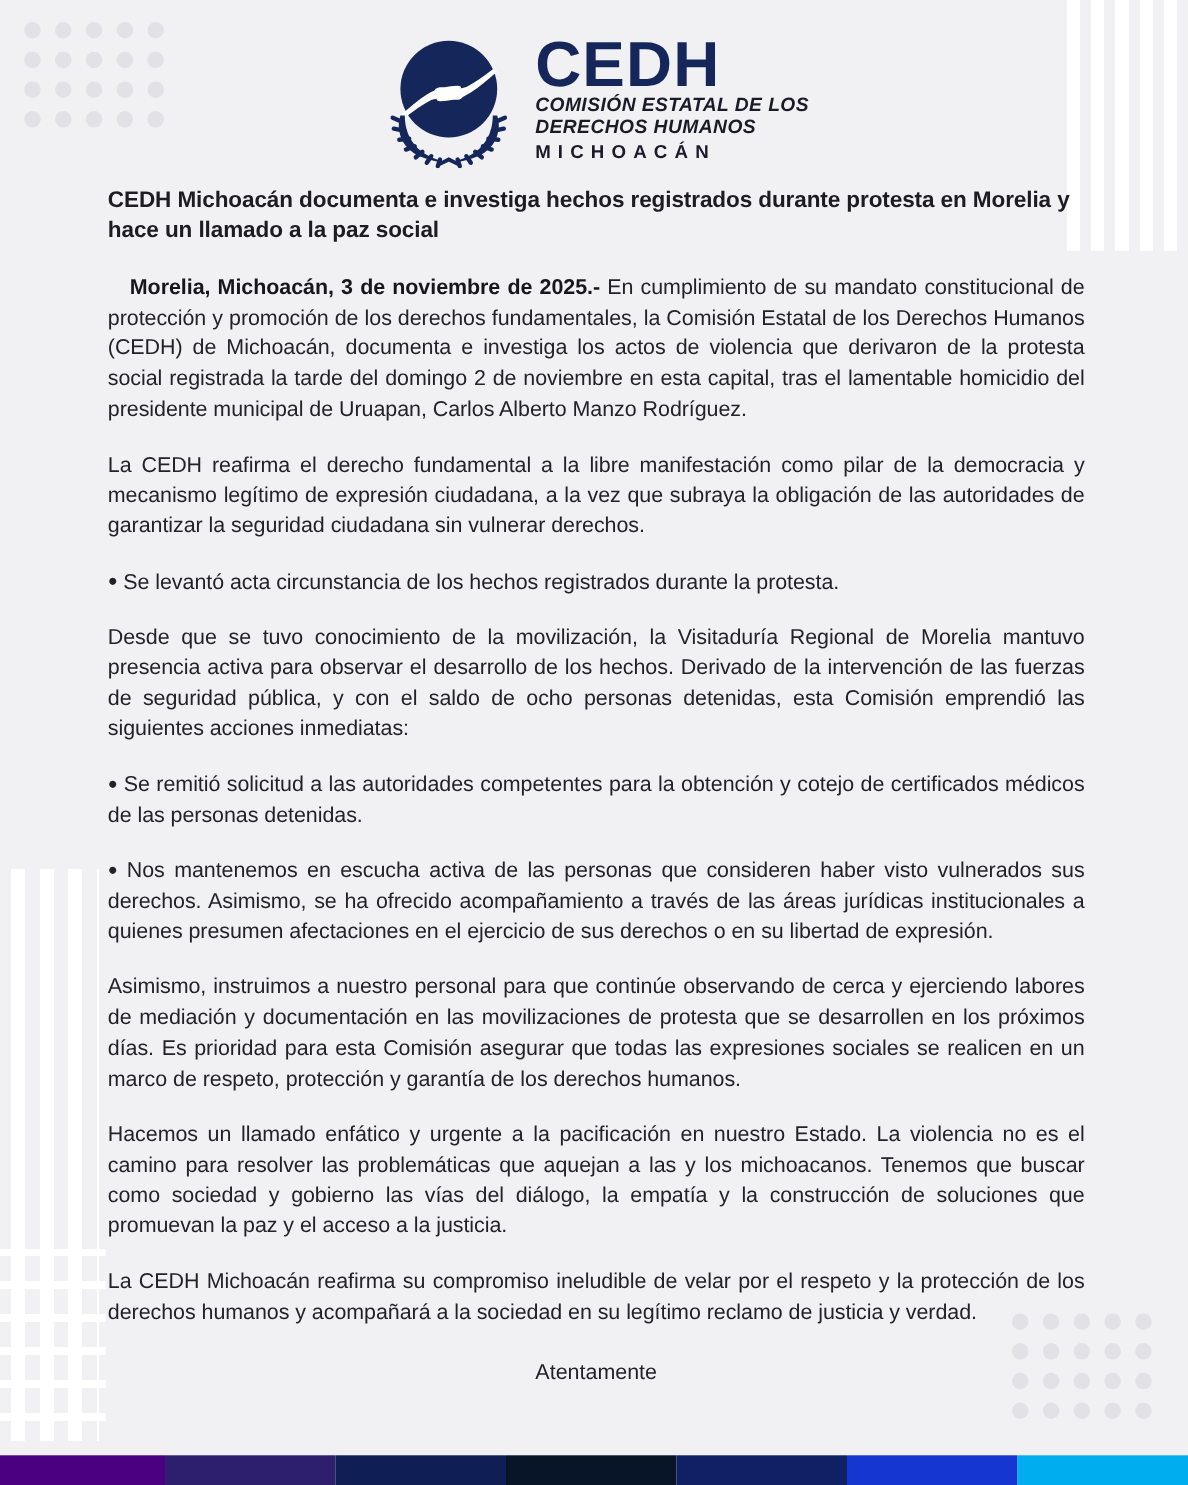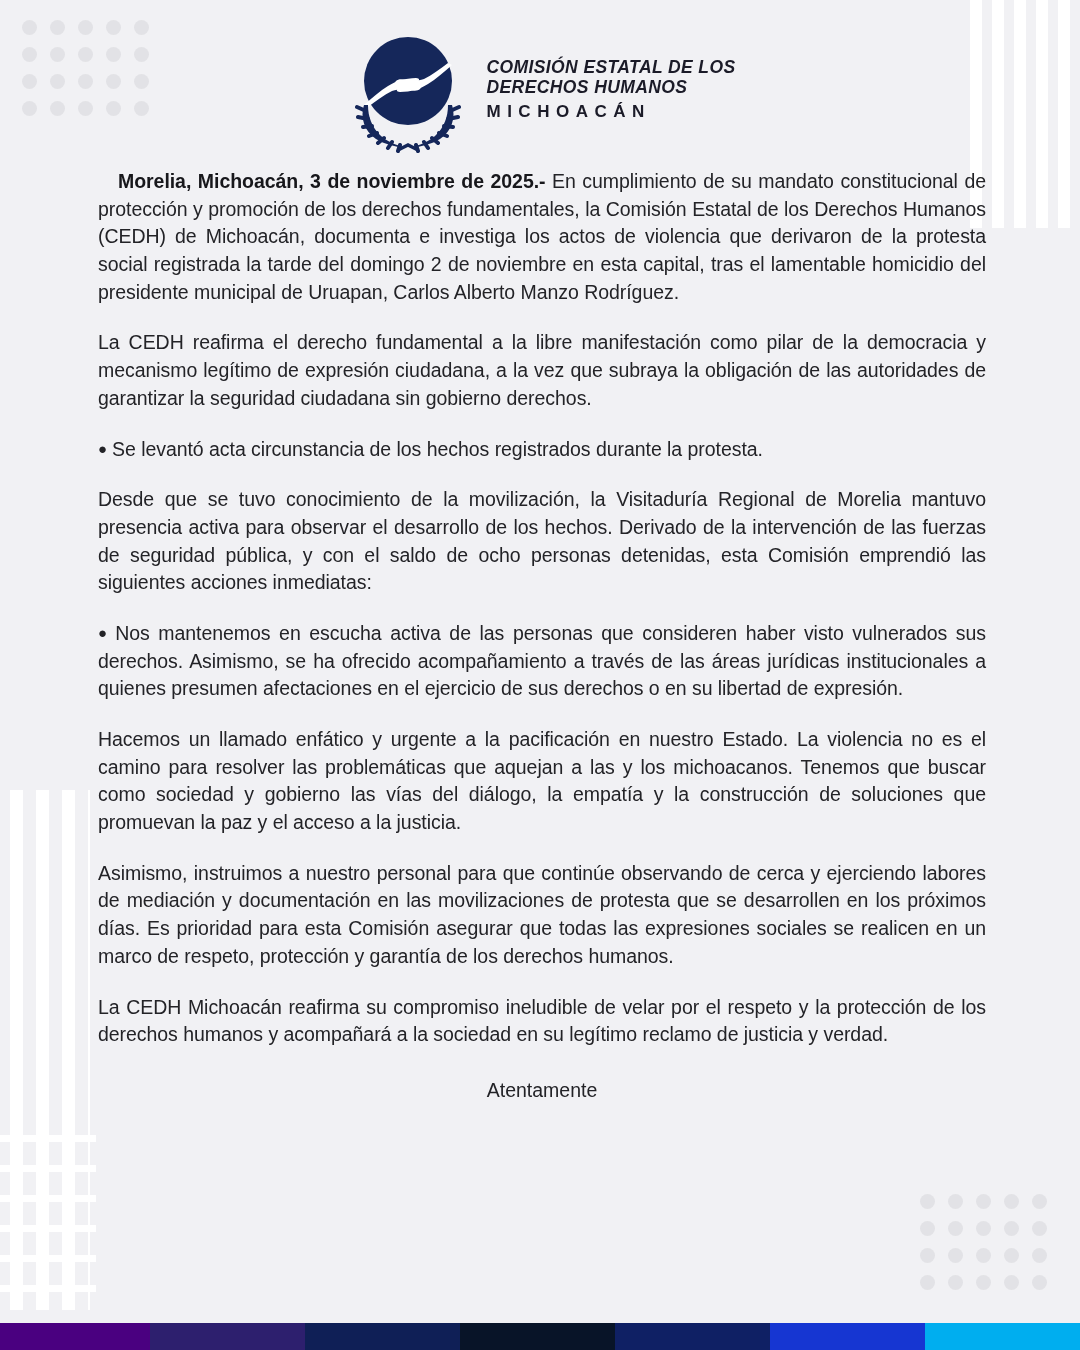--- a/index.html
+++ b/index.html
@@ -238,44 +238,47 @@
       <path d="M22 86 L13 82 M24 94 L14 92 M28 101 L19 102 M33 108 L25 111
                M40 113 L34 118 M48 117 L44 123 M56 120 L54 126" stroke="#15275a" stroke-width="4" stroke-linecap="round" fill="none"></path>
 
       <path d="M108 80 C112 92 108 106 96 114 C88 119 76 122 66 123
                C76 120 86 116 92 110 C100 102 104 92 104 80 Z" fill="#15275a"></path>
       <path d="M106 86 L115 82 M104 94 L114 92 M100 101 L109 102 M95 108 L103 111
                M88 113 L94 118 M80 117 L84 123 M72 120 L74 126" stroke="#15275a" stroke-width="4" stroke-linecap="round" fill="none"></path>
       <path d="M56 124 L64 120 L72 124" stroke="#15275a" stroke-width="3.5" fill="none" stroke-linecap="round"></path>
     </svg>
     <div class="logo-text">
+      <div class="logo-acronym">CEDH</div>
       <div class="logo-sub1">COMISIÓN ESTATAL DE LOS</div>
       <div class="logo-sub2">DERECHOS HUMANOS</div>
       <div class="logo-state">MICHOACÁN</div>
     </div>
   </div>
 
   <div class="content">
 
+    <div class="headline">CEDH Michoacán documenta e investiga hechos registrados durante protesta en Morelia y hace un llamado a la paz social</div>
 
     <p class="body"><span class="dateline">Morelia, Michoacán, 3 de noviembre de 2025.-</span><span> En cumplimiento de su mandato constitucional de protección y promoción de los derechos fundamentales, la Comisión Estatal de los Derechos Humanos (CEDH) de Michoacán, documenta e investiga los actos de violencia que derivaron de la protesta social registrada la tarde del domingo 2 de noviembre en esta capital, tras el lamentable homicidio del presidente municipal de Uruapan, Carlos Alberto Manzo Rodríguez.</span></p>
 
-    <p class="body">La CEDH reafirma el derecho fundamental a la libre manifestación como pilar de la democracia y mecanismo legítimo de expresión ciudadana, a la vez que subraya la obligación de las autoridades de garantizar la seguridad ciudadana sin gobierno derechos.</p>
+    <p class="body">La CEDH reafirma el derecho fundamental a la libre manifestación como pilar de la democracia y mecanismo legítimo de expresión ciudadana, a la vez que subraya la obligación de las autoridades de garantizar la seguridad ciudadana sin vulnerar derechos.</p>
 
     <p class="body bullet"><span class="bullet-dot">●</span><span>Se levantó acta circunstancia de los hechos registrados durante la protesta.</span></p>
 
     <p class="body">Desde que se tuvo conocimiento de la movilización, la Visitaduría Regional de Morelia mantuvo presencia activa para observar el desarrollo de los hechos. Derivado de la intervención de las fuerzas de seguridad pública, y con el saldo de ocho personas detenidas, esta Comisión emprendió las siguientes acciones inmediatas:</p>
 
+    <p class="body bullet"><span class="bullet-dot">●</span><span>Se remitió solicitud a las autoridades competentes para la obtención y cotejo de certificados médicos de las personas detenidas.</span></p>
 
 
     <p class="body bullet"><span class="bullet-dot">●</span><span>Nos mantenemos en escucha activa de las personas que consideren haber visto vulnerados sus derechos. Asimismo, se ha ofrecido acompañamiento a través de las áreas jurídicas institucionales a quienes presumen afectaciones en el ejercicio de sus derechos o en su libertad de expresión.</span></p>
 
+    <p class="body">Asimismo, instruimos a nuestro personal para que continúe observando de cerca y ejerciendo labores de mediación y documentación en las movilizaciones de protesta que se desarrollen en los próximos días. Es prioridad para esta Comisión asegurar que todas las expresiones sociales se realicen en un marco de respeto, protección y garantía de los derechos humanos.</p>
+
     <p class="body">Hacemos un llamado enfático y urgente a la pacificación en nuestro Estado. La violencia no es el camino para resolver las problemáticas que aquejan a las y los michoacanos. Tenemos que buscar como sociedad y gobierno las vías del diálogo, la empatía y la construcción de soluciones que promuevan la paz y el acceso a la justicia.</p>
-
-    <p class="body">Asimismo, instruimos a nuestro personal para que continúe observando de cerca y ejerciendo labores de mediación y documentación en las movilizaciones de protesta que se desarrollen en los próximos días. Es prioridad para esta Comisión asegurar que todas las expresiones sociales se realicen en un marco de respeto, protección y garantía de los derechos humanos.</p>
 
     <p class="body">La CEDH Michoacán reafirma su compromiso ineludible de velar por el respeto y la protección de los derechos humanos y acompañará a la sociedad en su legítimo reclamo de justicia y verdad.</p>
 
     <div class="signoff">
       <div class="atentamente">Atentamente</div>
 
     </div>
 
   </div>
 

